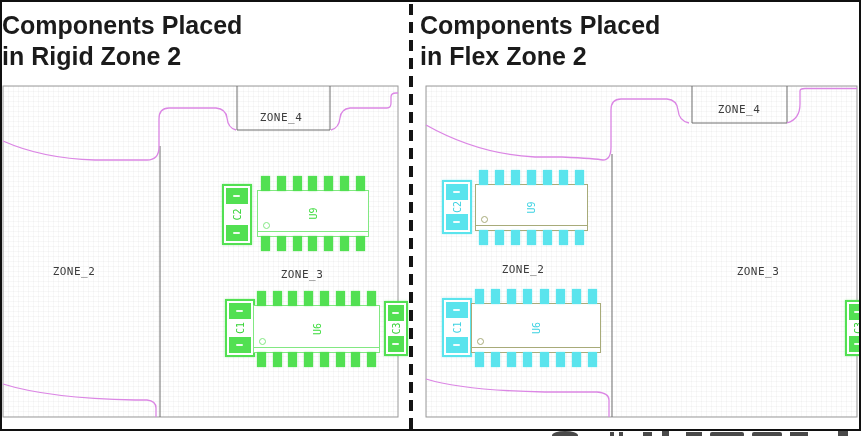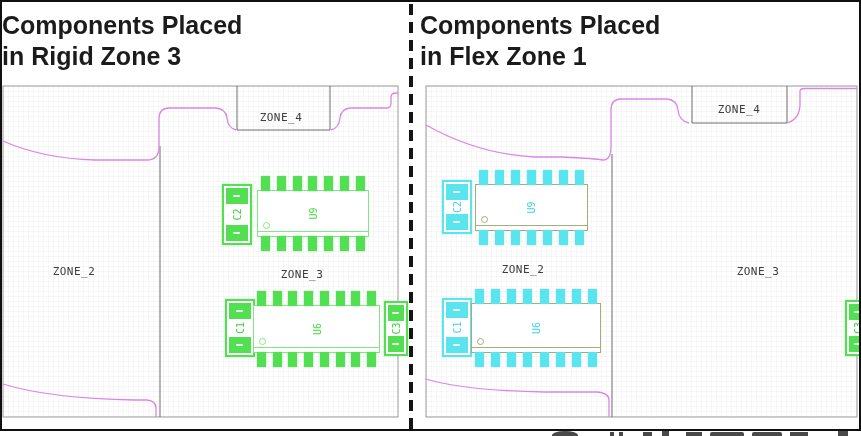--- a/index.html
+++ b/index.html
@@ -64,25 +64,25 @@
 </head>
 <body>
 
 <div class="figure">
 
   <div class="grid" style="left:3px;top:86px;width:395px;height:331px"></div>
   <div class="grid" style="left:426px;top:86px;width:431px;height:331px"></div>
 
   <div class="title title-left">
     <div>Components Placed</div>
-    <div>in Rigid Zone 3</div>
+    <div>in Rigid Zone 2</div>
   </div>
   <div class="title title-right">
     <div>Components Placed</div>
-    <div>in Flex Zone 1</div>
+    <div>in Flex Zone 2</div>
   </div>
 
   <svg class="linework" width="861" height="436" viewBox="0 0 861 436">
 
     <rect x="3" y="86" width="395" height="331" fill="none" stroke="#9a9a9a" stroke-width="1"></rect>
     <rect x="426" y="86" width="431" height="331" fill="none" stroke="#9a9a9a" stroke-width="1"></rect>
 
     <path d="M237 86 V130 M330 86 V130 M237 130 H330" fill="none" stroke="#6f6f6f" stroke-width="1"></path>
     <path d="M160 146 V417" fill="none" stroke="#6f6f6f" stroke-width="1"></path>
     <path d="M692 86 V123 M787 86 V123 M692 123 H787" fill="none" stroke="#6f6f6f" stroke-width="1"></path>

